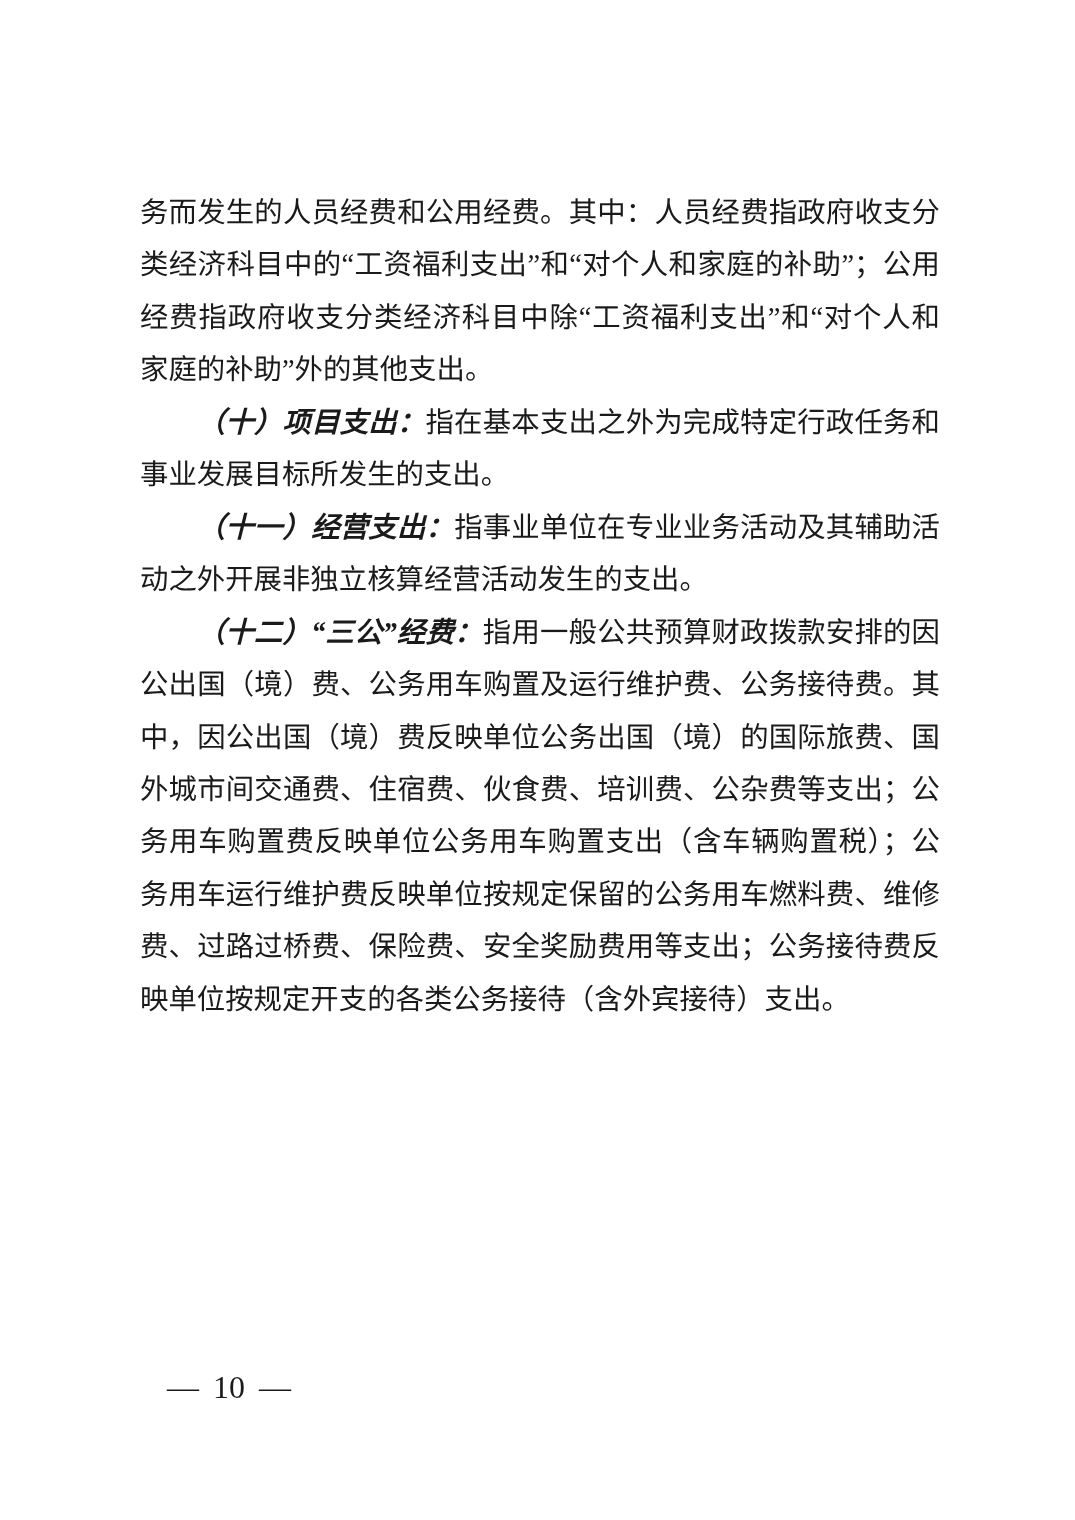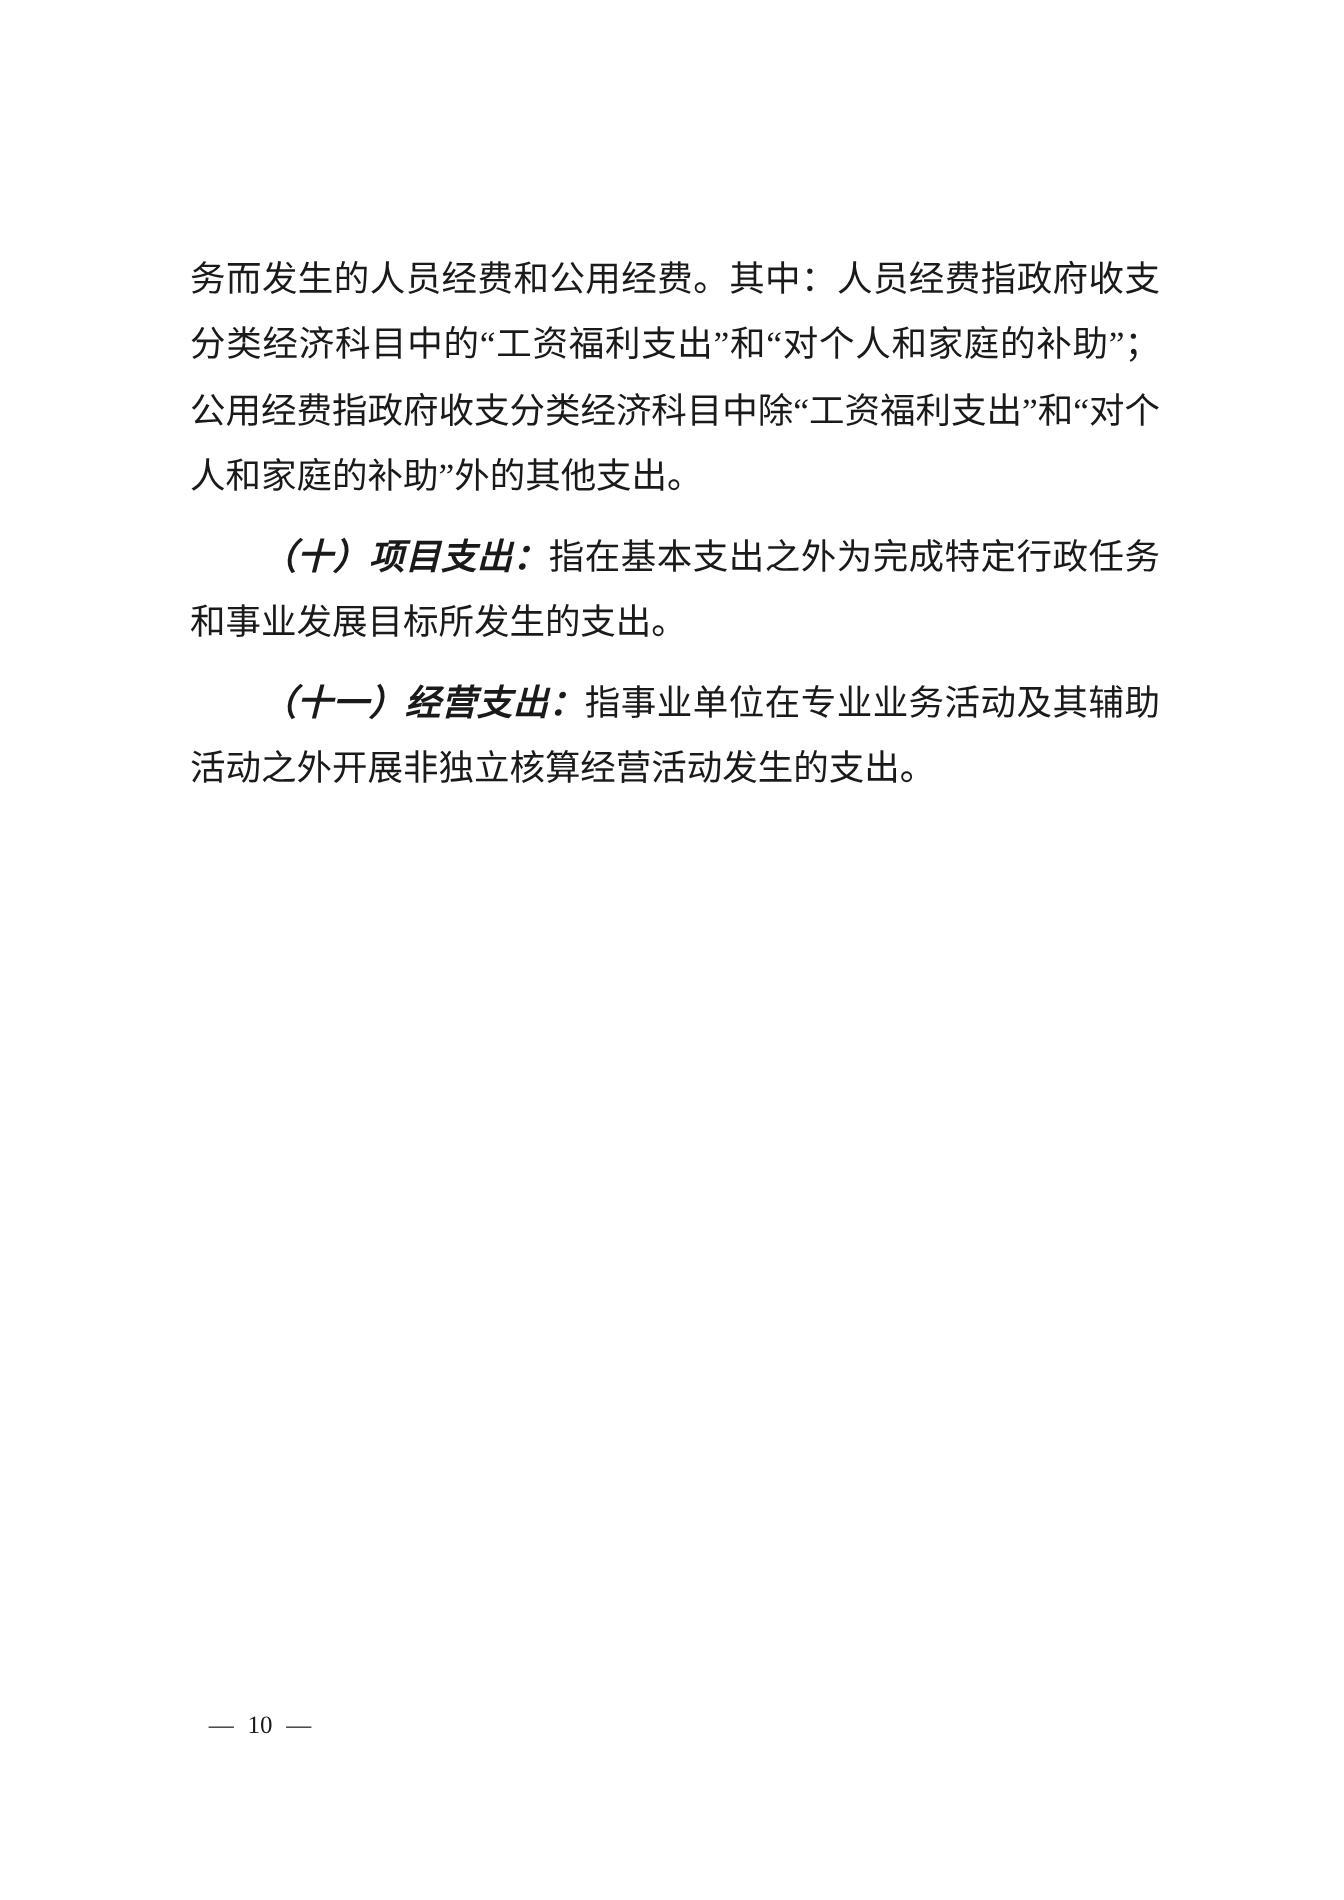--- a/index.html
+++ b/index.html
@@ -19,51 +19,52 @@
     top: 187px;
     width: 800px;
     font-family: serif;
     font-size: 28.4px;
     line-height: 52.45px;
     color: #1a1a1a;
     text-align: justify;
     text-justify: inter-character;
   }
   .doc-content p {
-    margin: 12px;
+    margin: 0;
     padding: 0;
   }
   .doc-content p.indent {
     text-indent: 2em;
   }
   .lead {
     font-weight: bold;
     font-style: italic;
   }
   .page-footer {
     position: absolute;
     left: 167px;
     top: 1369px;
     font-family: serif;
-    font-size: 20px;
+    font-size: 32px;
     color: #1a1a1a;
     word-spacing: 6px;
     white-space: nowrap;
   }
 </style>
 </head>
 <body>
 
 <div class="doc-content">
 
   <p class="para"><span class="body-text">务而发生的人员经费和公用经费。其中：人员经费指政府收支分类经济科目中的“工资福利支出”和“对个人和家庭的补助”；公用经费指政府收支分类经济科目中除“工资福利支出”和“对个人和家庭的补助”外的其他支出。</span></p>
 
   <p class="para indent"><span class="lead">（十）项目支出：</span><span class="body-text">指在基本支出之外为完成特定行政任务和事业发展目标所发生的支出。</span></p>
 
   <p class="para indent"><span class="lead">（十一）经营支出：</span><span class="body-text">指事业单位在专业业务活动及其辅助活动之外开展非独立核算经营活动发生的支出。</span></p>
 
+  <p class="para indent"><span class="lead">（十二）“三公”经费：</span><span class="body-text">指用一般公共预算财政拨款安排的因公出国（境）费、公务用车购置及运行维护费、公务接待费。其中，因公出国（境）费反映单位公务出国（境）的国际旅费、国外城市间交通费、住宿费、伙食费、培训费、公杂费等支出；公务用车购置费反映单位公务用车购置支出（含车辆购置税）；公务用车运行维护费反映单位按规定保留的公务用车燃料费、维修费、过路过桥费、保险费、安全奖励费用等支出；公务接待费反映单位按规定开支的各类公务接待（含外宾接待）支出。</span></p>
 
 
 </div>
 
 <div class="page-footer">
   <span>— 10 —</span>
 </div>
 
 </body></html>

